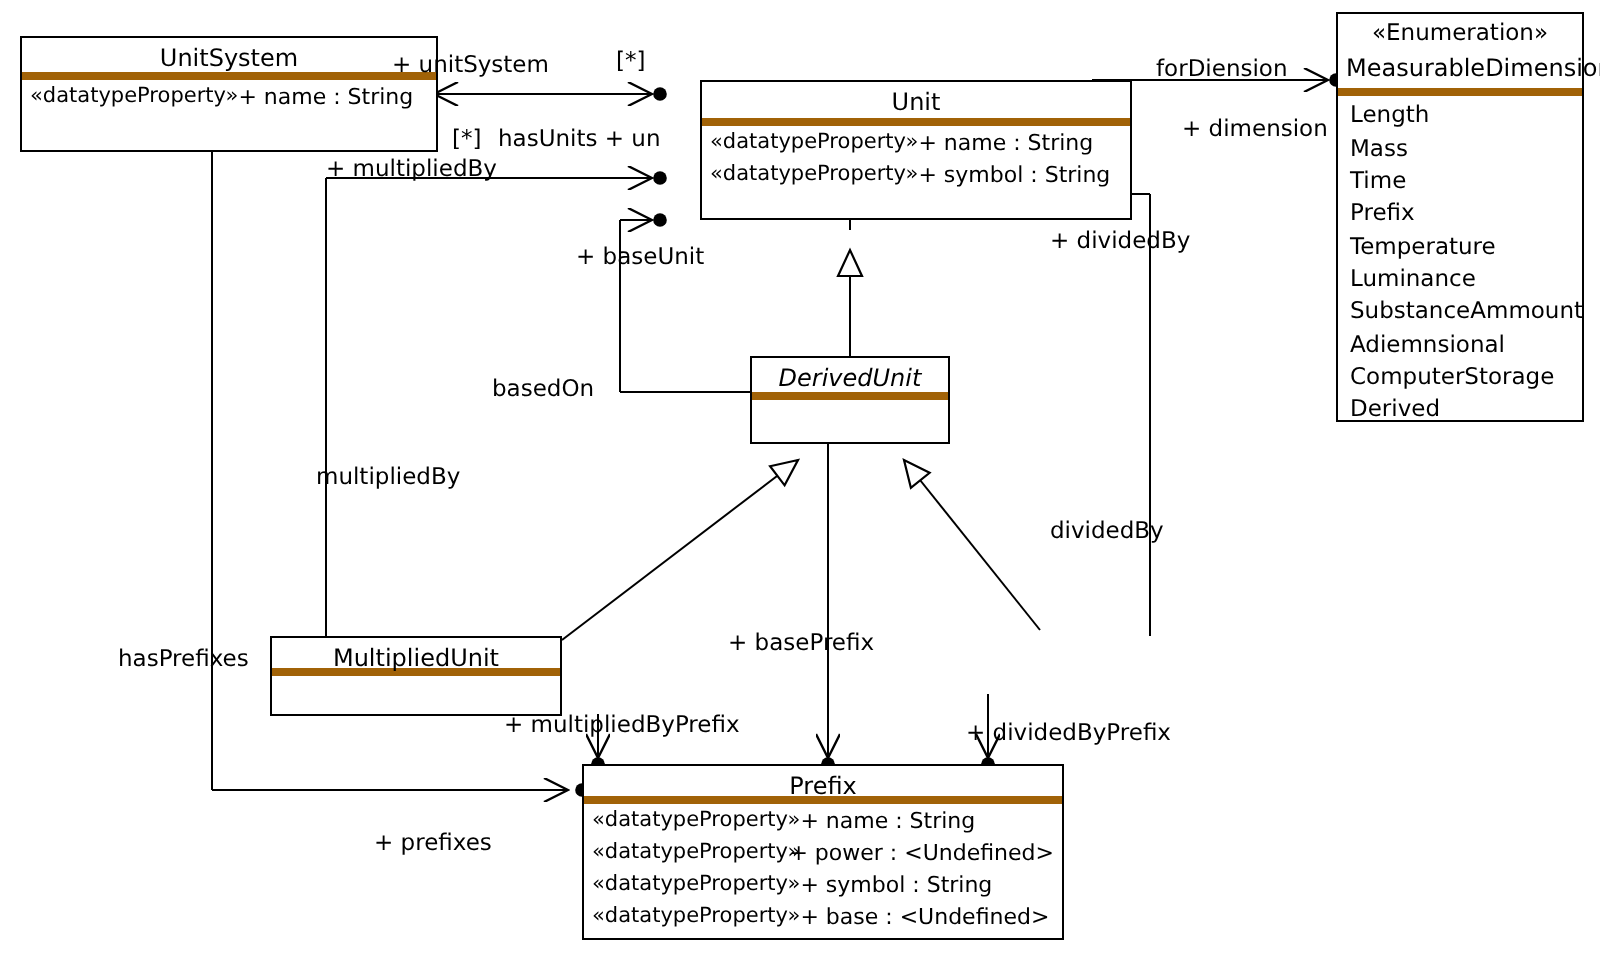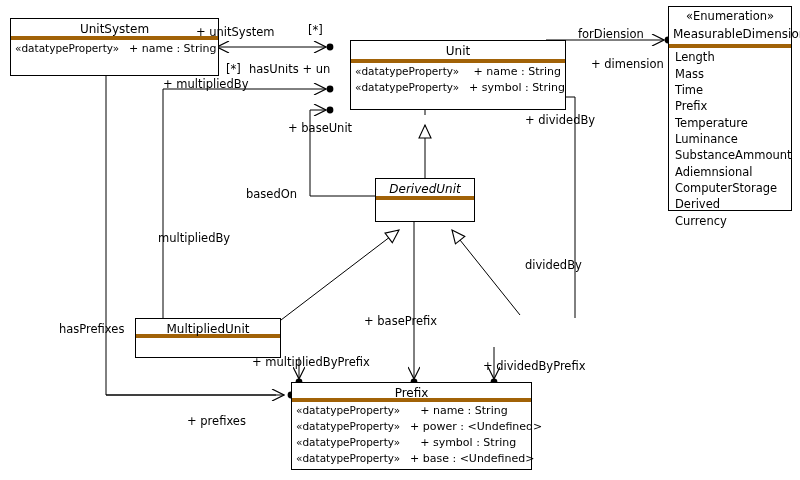--- a/index.html
+++ b/index.html
@@ -49,21 +49,20 @@
     color: #000000;
     padding: 1px 4px 2px 4px;
   }
   .uml-compartment.empty {
     min-height: 18px;
   }
   .attr-row {
     display: flex;
     white-space: nowrap;
     line-height: 1.45;
-    gap: 20px;
   }
   .attr-stereo {
     font-size: 10.5px;
     min-width: 94px;
   }
   .attr-sig {
     font-size: 11px;
   }
   .enum-value {
     font-size: 11.5px;
@@ -180,21 +179,20 @@
       <div class="enum-value">Length</div>
       <div class="enum-value">Mass</div>
       <div class="enum-value">Time</div>
       <div class="enum-value">Prefix</div>
       <div class="enum-value">Temperature</div>
       <div class="enum-value">Luminance</div>
       <div class="enum-value">SubstanceAmmount</div>
       <div class="enum-value">Adiemnsional</div>
       <div class="enum-value">ComputerStorage</div>
       <div class="enum-value">Derived</div>
-      <div class="enum-value">Currency</div>
     </div>
   </div>
 
   <div class="uml-box" style="left:375px; top:178px; width:100px; height:44px;">
     <div class="uml-header italic" style="height:21px;">DerivedUnit</div>
     <div class="uml-compartment empty"></div>
   </div>
 
   <div class="uml-box" style="left:135px; top:318px; width:146px; height:40px;">
     <div class="uml-header" style="height:19px;">MultipliedUnit</div>

